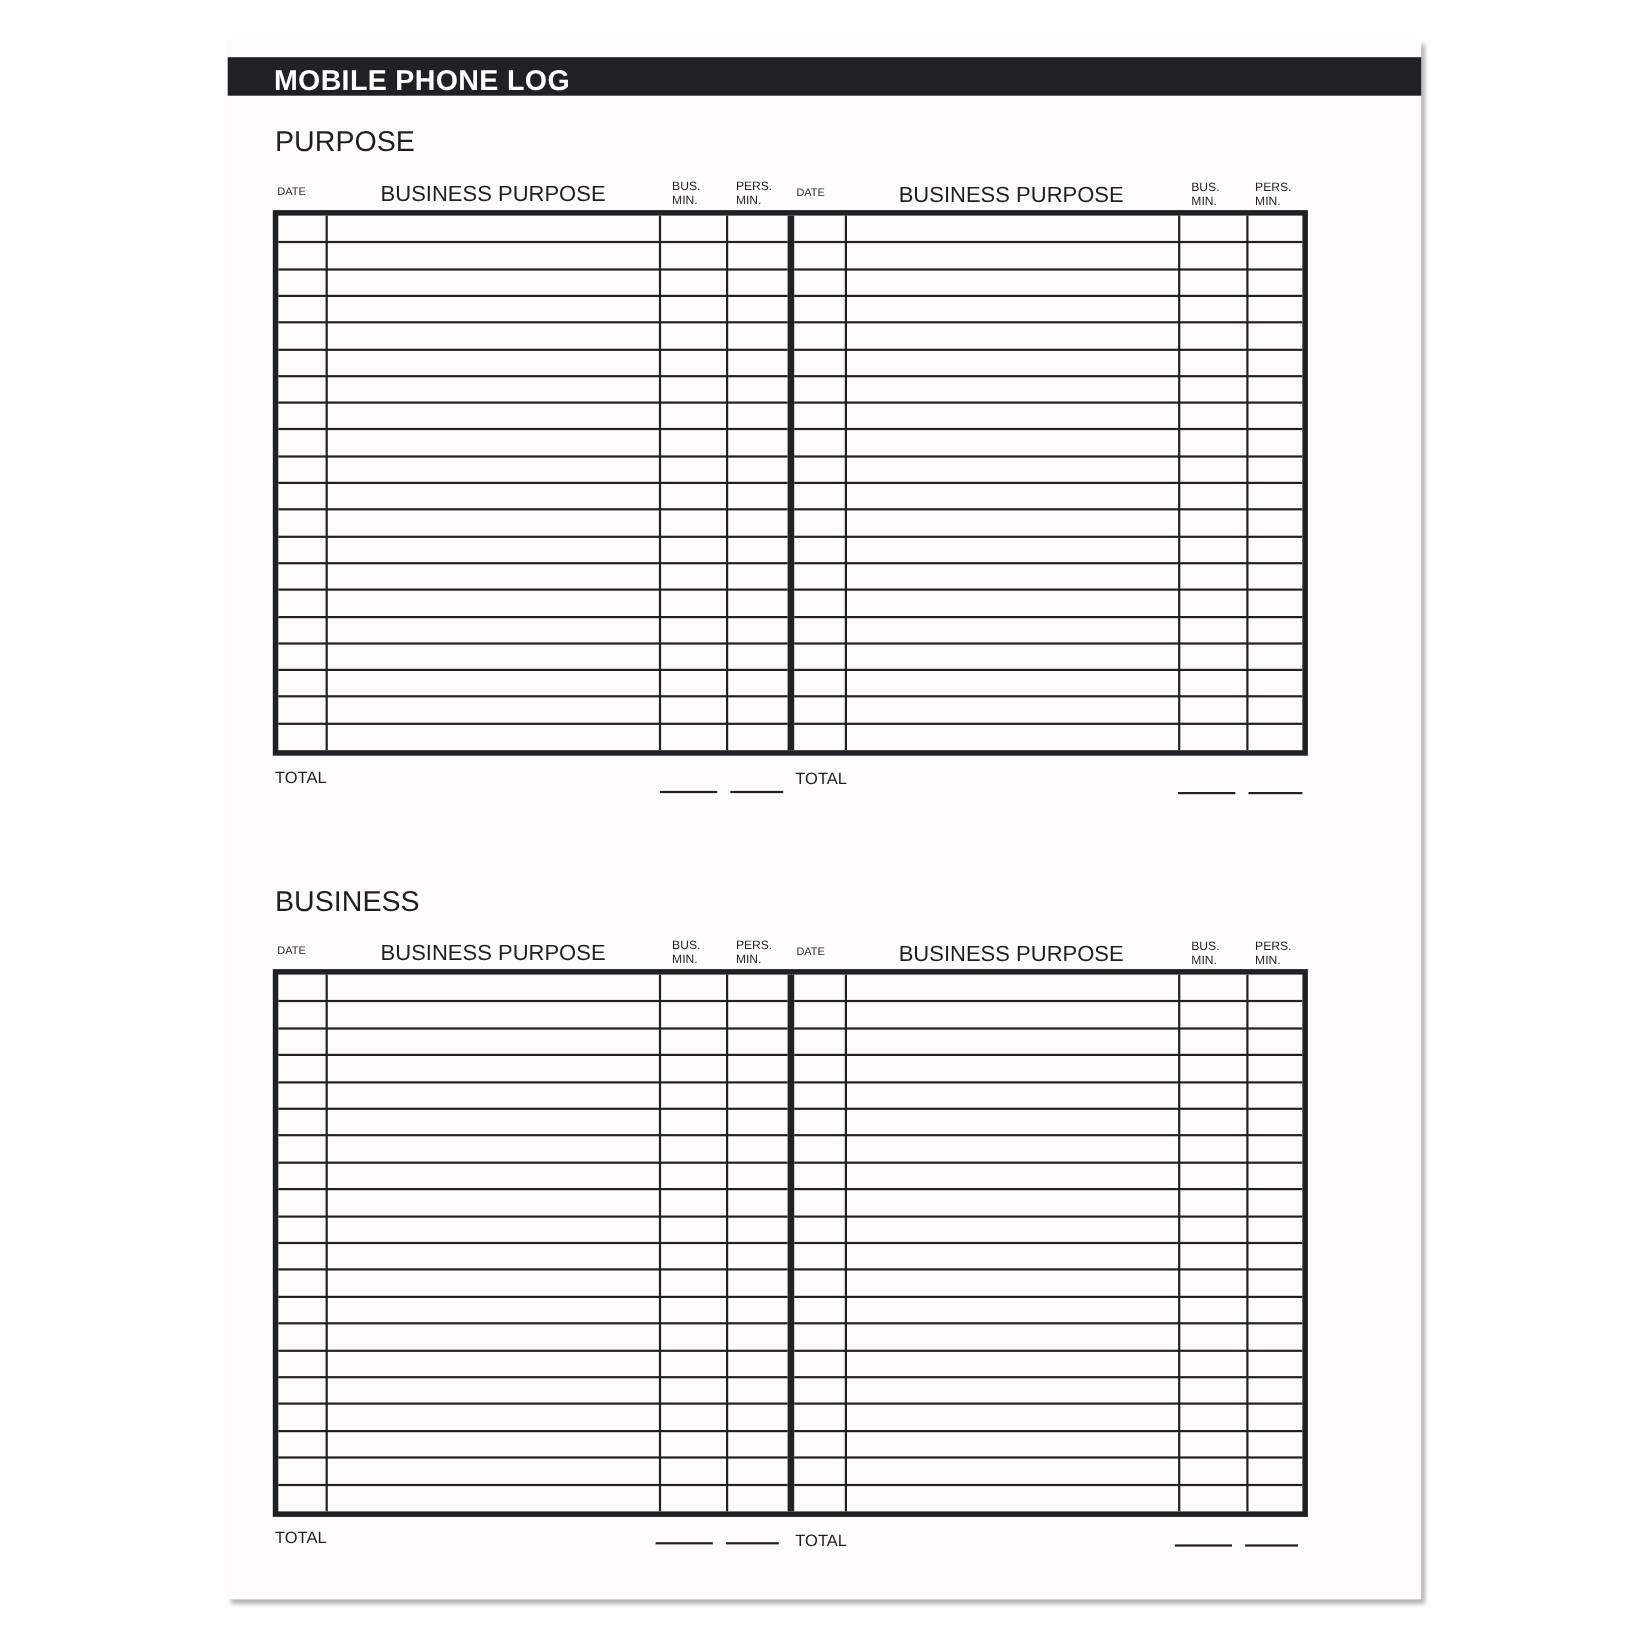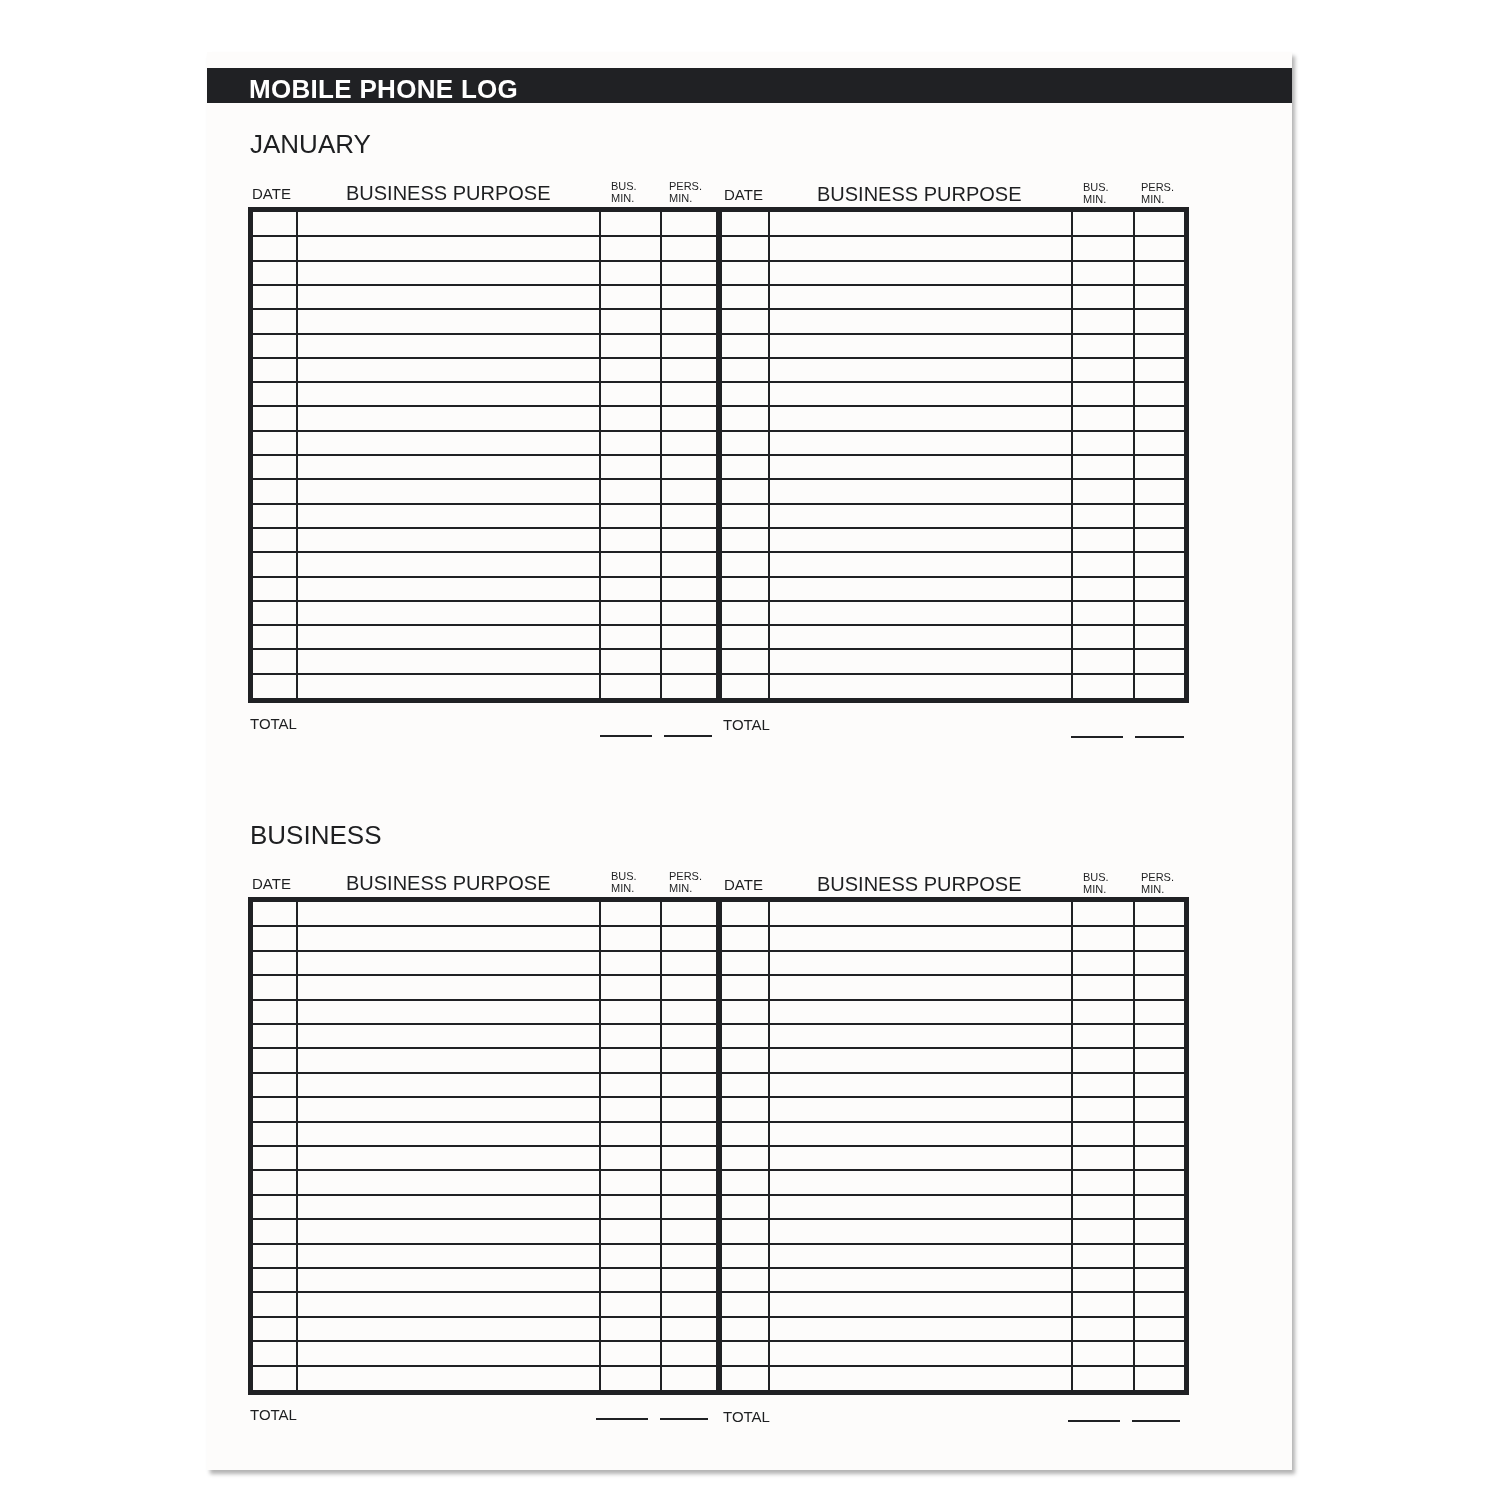--- a/index.html
+++ b/index.html
@@ -1,37 +1,37 @@
 <!DOCTYPE html>
 <html><head>
 <meta charset="utf-8">
 <style>
   html, body { margin: 0; padding: 0; }
   body {
     width: 1500px; height: 1500px; background: #ffffff; position: relative; overflow: hidden;
     font-family: "Liberation Sans", "DejaVu Sans", sans-serif; color: #1e1f21;
   }
   .page {
-    position: absolute; left: 207px; top: 52px; width: 1085px; height: 1418px;
+    position: absolute; left: 207px; top: 36px; width: 1085px; height: 1418px;
     background: #fdfcfb;
     box-shadow: 3px 4px 4px rgba(0,0,0,0.30);
   }
   .title-bar {
     position: absolute; left: 0; top: 16px; width: 1085px; height: 35px;
     background: #202124;
   }
   .title-text {
     position: absolute; left: 42px; top: 6px;
     color: #ffffff; font-weight: bold; font-size: 26px; letter-spacing: 0.3px; line-height: 30px;
   }
   .month {
     position: absolute; left: 43px; font-size: 26px; line-height: 30px; color: #1e1f21;
   }
   .hdr { position: absolute; color: #1e1f21; white-space: nowrap; }
-  .hdr-date { font-size: 15px; text-align: center; }
+  .hdr-date { font-size: 10px; text-align: center; }
   .hdr-purpose { font-size: 20px; }
   .hdr-small { font-size: 11px; line-height: 12px; text-align: left; }
   .grid {
     position: absolute; left: 41px; width: 941px; box-sizing: border-box;
     border: 5px solid #202124; background: #fdfcfb;
   }
   .half { position: absolute; top: 0; bottom: 0; }
   .row { position: absolute; left: 0; right: 0; border-top: 2px solid #202124; }
   .vline { position: absolute; top: 0; bottom: 0; width: 2px; background: #202124; }
   .divider { position: absolute; top: 0; bottom: 0; width: 6px; background: #202124; }
@@ -40,21 +40,21 @@
 </style>
 </head>
 <body>
 
 <div class="page">
   <div class="title-bar">
     <span class="title-text">MOBILE PHONE LOG</span>
   </div>
 
   <section>
-    <div class="month" style="top:77px;">JANUARY</div>
+    <div class="month" style="top:77px;">PURPOSE</div>
 
     <span class="hdr hdr-date" style="left:45px; top:133px;">DATE</span>
     <span class="hdr hdr-purpose" style="left:139px; top:130px;">BUSINESS PURPOSE</span>
     <div class="hdr hdr-small" style="left:404px; top:128px; width:36px;">
       <div>BUS.</div>
         <div>MIN.</div>
     </div>
     <div class="hdr hdr-small" style="left:462px; top:128px; width:40px;">
       <div>PERS.</div>
         <div>MIN.</div>

